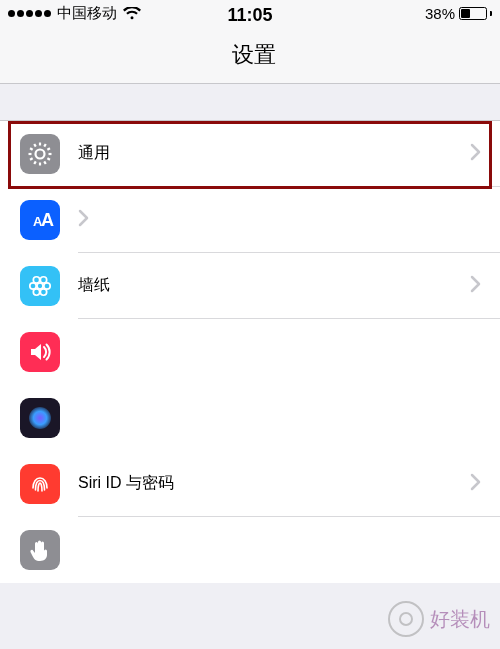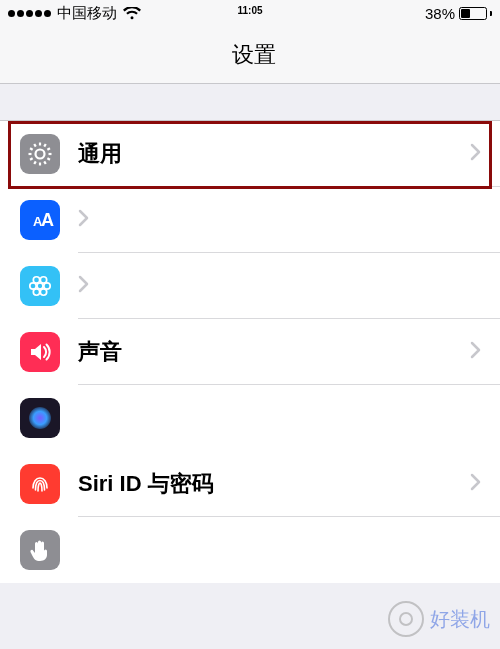--- a/index.html
+++ b/index.html
@@ -22,21 +22,21 @@
     background: #f7f7f8;
   }
   .status-left { display: flex; align-items: center; gap: 6px; }
   .status-right { display: flex; align-items: center; gap: 4px; margin-left: 43px; }
   .dots { display: flex; gap: 2px; }
   .dot { width: 7px; height: 7px; border-radius: 50%; background: #000; }
   .carrier { font-size: 15px; }
   .wifi-icon svg { display: block; }
   .status-center {
     position: absolute; left: 0; right: 0; text-align: center;
-    font-size: 10px; font-weight: 600; top: 5px;
+    font-size: 18px; font-weight: 600; top: 5px;
   }
   .battery { display: flex; align-items: center; gap: 3px; }
   .battery-body {
     width: 28px; height: 13px; border: 1.3px solid #000;
     border-radius: 2.5px; position: relative;
   }
   .battery-fill {
     position: absolute; left: 1px; top: 1px; bottom: 1px;
     background: #000; border-radius: 1px;
   }
@@ -76,39 +76,39 @@
     padding-right: 18px;
   }
   .row:last-child .row-inner { border-bottom: none; }
   .icon-wrap {
     width: 40px; height: 40px;
     border-radius: 9px;
     display: flex; align-items: center; justify-content: center;
     margin-right: 18px;
     flex-shrink: 0;
   }
-  .row-label { font-size: 22px; flex: 1; font-weight: bold; }
+  .row-label { font-size: 16px; flex: 1; }
   .chevron {
     color: #c7c7cc;
   }
   .highlight-box {
     position: absolute;
     left: 8px; right: 8px; top: 121px;
     height: 68px;
     border: 3px solid #8a0a0a;
     pointer-events: none;
     z-index: 5;
   }
   .watermark {
     position: absolute;
     right: 10px; bottom: 12px;
     display: flex; align-items: center; gap: 6px;
     opacity: 0.45;
     font-size: 20px;
-    color: #1d4ed8;
+    color: #701a75;
   }
   .watermark-logo {
     width: 36px; height: 36px; border: 2px solid #8a8a8a;
     border-radius: 50%;
     display: flex; align-items: center; justify-content: center;
   }
   .watermark-dot {
     width: 14px; height: 14px; border: 2px solid #8a8a8a; border-radius: 50%;
   }
 </style>
@@ -198,37 +198,32 @@
             <circle cx="21" cy="14" r="3.2"></circle>
             <circle cx="17.5" cy="20.06217782649107" r="3.2"></circle>
             <circle cx="10.500000000000002" cy="20.062177826491073" r="3.2"></circle>
             <circle cx="7" cy="14" r="3.2"></circle>
             <circle cx="10.499999999999996" cy="7.937822173508931" r="3.2"></circle>
             <circle cx="17.5" cy="7.93782217350893" r="3.2"></circle>
           </g>
         </svg>
       </div>
       <div class="row-inner">
+        <div class="row-label">墙纸</div>
         <div class="chevron"><svg width="12" height="18" viewBox="0 0 12 18">
             <path d="M2 2l7 7-7 7" fill="none" stroke="#c7c7cc" stroke-width="2.5" stroke-linecap="round" stroke-linejoin="round"></path>
           </svg></div>
       </div>
     </div>
     <div class="row">
       <div class="icon-wrap" style="background: rgb(255, 45, 85);">
         <svg width="28" height="28" viewBox="0 0 28 28">
           <path d="M5 11v6h4l6 5V6l-6 5H5z" fill="#ffffff"></path>
           <path d="M18 9a7 7 0 010 10M20.5 6.5a10.5 10.5 0 010 15" fill="none" stroke="#ffffff" stroke-width="2" stroke-linecap="round"></path>
         </svg>
-      </div>
-      <div class="row-inner">
-        <div class="row-label">声音</div>
-        <div class="chevron"><svg width="12" height="18" viewBox="0 0 12 18">
-            <path d="M2 2l7 7-7 7" fill="none" stroke="#c7c7cc" stroke-width="2.5" stroke-linecap="round" stroke-linejoin="round"></path>
-          </svg></div>
       </div>
     </div>
     <div class="row">
       <div class="icon-wrap" style="background: rgb(26, 22, 39);">
         <svg width="28" height="28" viewBox="0 0 28 28">
           <defs>
             <radialGradient id="sg" cx="50%" cy="50%" r="60%">
               <stop offset="0%" stop-color="#7a5cff"></stop>
               <stop offset="50%" stop-color="#3a9dff"></stop>
               <stop offset="100%" stop-color="#1a1627"></stop>

